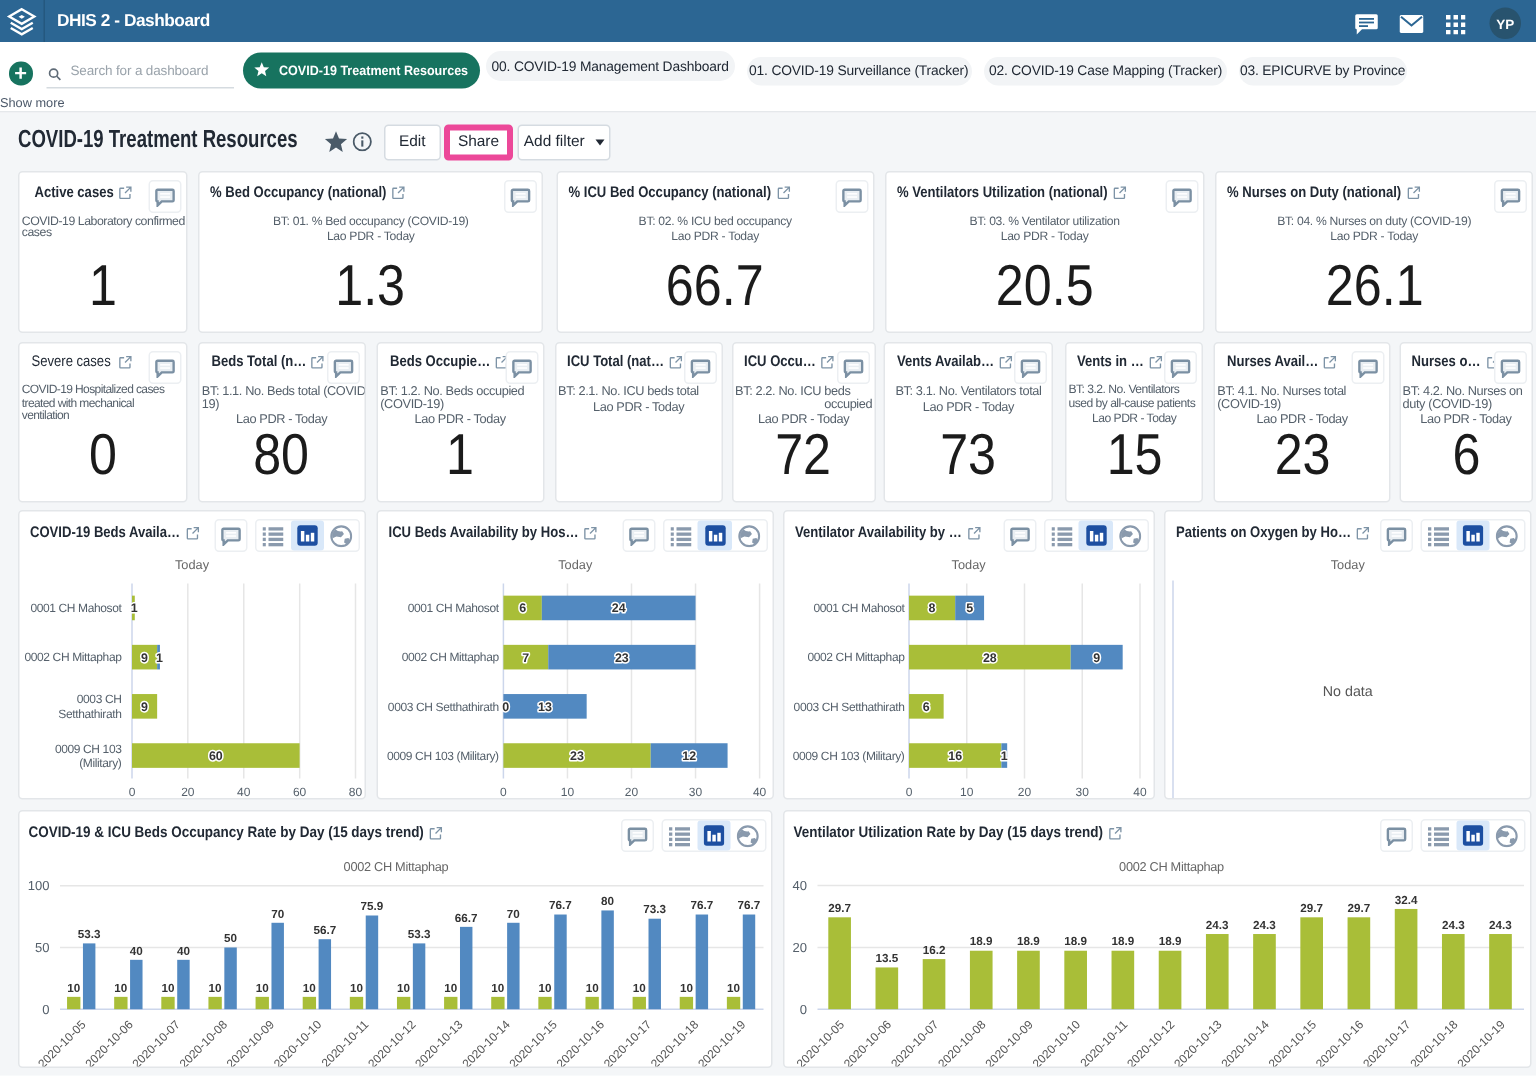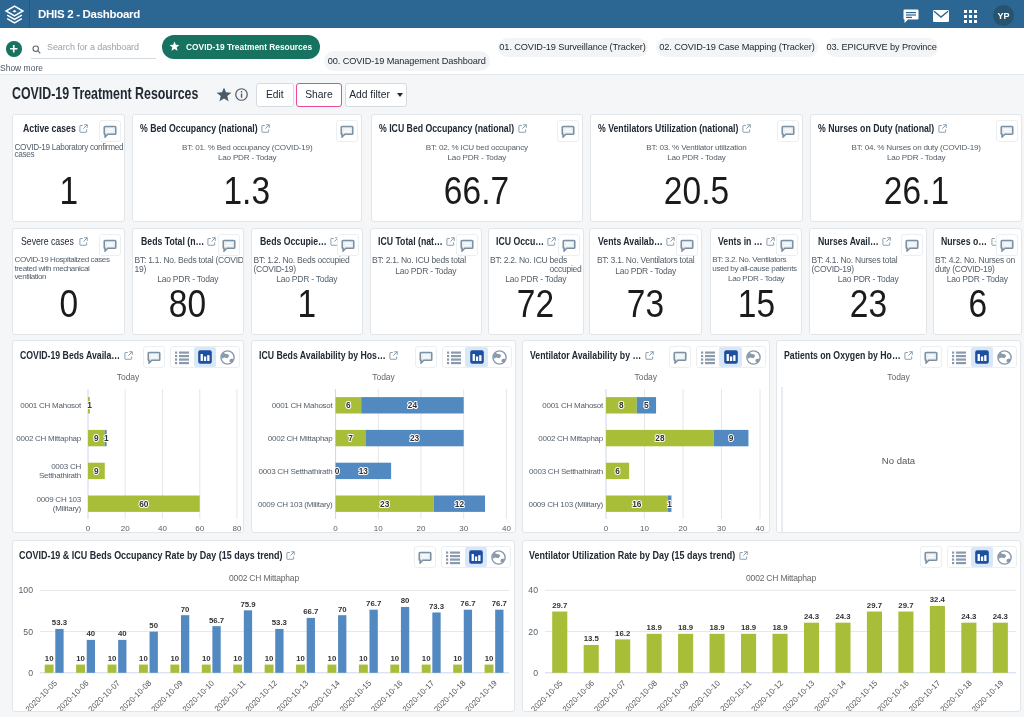--- a/index.html
+++ b/index.html
@@ -50,37 +50,37 @@
         <path d="M7.8 7.8 L11 11" stroke="#5f6b77" stroke-width="1.5"></path>
       </svg>
       <div style="position:absolute;left:47px;top:8px;height:22px;line-height:22px;font-size:9px;letter-spacing:-0.1px;color:#9aa3ab">Search for a dashboard</div>
       <div style="position:absolute;left:31px;top:30px;width:125px;height:1px;background:#d5dbe0"></div>
       <div style="position:absolute;left:161.5px;top:6.5px;width:158px;height:24px;border-radius:12px;background:#17735f;display:flex;align-items:center;overflow:hidden">
         <svg style="margin-left:7px;flex:none" width="11" height="11" viewBox="0 0 12 12">
           <path d="M6 0.6 L7.5 4.1 L11.4 4.4 L8.4 6.9 L9.3 10.7 L6 8.6 L2.7 10.7 L3.6 6.9 L0.6 4.4 L4.5 4.1 Z" fill="#fff"></path>
         </svg>
         <span style="margin-left:6px;font-size:9px;font-weight:bold;color:#fff;white-space:nowrap;display:inline-block;transform:scaleX(0.93);transform-origin:0 50%">COVID-19 Treatment Resources</span>
       </div>
-      <div style="position:absolute;left:323.5px;top:23px;width:166.5px;height:19.5px;border-radius:10px;background:#f2f4f6;display:flex;align-items:center;justify-content:center;font-size:9.2px;letter-spacing:-0.1px;color:#212934;white-space:nowrap">00. COVID-19 Management Dashboard</div>
+      <div style="position:absolute;left:323.5px;top:6px;width:166.5px;height:19.5px;border-radius:10px;background:#f2f4f6;display:flex;align-items:center;justify-content:center;font-size:9.2px;letter-spacing:-0.1px;color:#212934;white-space:nowrap">00. COVID-19 Management Dashboard</div>
       <div style="position:absolute;left:497.5px;top:9.5px;width:150px;height:19.5px;border-radius:10px;background:#f2f4f6;display:flex;align-items:center;justify-content:center;font-size:9.2px;letter-spacing:-0.1px;color:#212934;white-space:nowrap">01. COVID-19 Surveillance (Tracker)</div>
       <div style="position:absolute;left:656px;top:9.5px;width:162px;height:19.5px;border-radius:10px;background:#f2f4f6;display:flex;align-items:center;justify-content:center;font-size:9.2px;letter-spacing:-0.1px;color:#212934;white-space:nowrap">02. COVID-19 Case Mapping (Tracker)</div>
       <div style="position:absolute;left:825.5px;top:9.5px;width:112.5px;height:19.5px;border-radius:10px;background:#f2f4f6;display:flex;align-items:center;justify-content:center;font-size:9.2px;letter-spacing:-0.1px;color:#212934;white-space:nowrap">03. EPICURVE by Province</div>
       <div style="position:absolute;left:0;width:1024px;top:34.5px;height:10px;font-size:8.5px;color:#4a5768;line-height:10px">Show more</div>
     </div>
 <div style="position:absolute;left:12px;top:83.5px;font-size:16.5px;font-weight:bold;color:#212934;line-height:19px;white-space:nowrap"><span style="display:inline-block;transform:scaleX(0.75);transform-origin:0 50%">COVID-19 Treatment Resources</span></div>
     <svg style="position:absolute;left:216px;top:87px" width="16" height="15" viewBox="0 0 16 15">
       <path d="M8 0.5 L10 5.3 L15.4 5.7 L11.3 9.1 L12.5 14.3 L8 11.4 L3.5 14.3 L4.7 9.1 L0.6 5.7 L6 5.3 Z" fill="#4a5a68"></path>
     </svg>
     <svg style="position:absolute;left:235px;top:88px" width="13" height="13" viewBox="0 0 14 14">
       <circle cx="7" cy="7" r="6.2" fill="none" stroke="#4a5a68" stroke-width="1.3"></circle>
       <rect x="6.3" y="6" width="1.5" height="4.5" fill="#4a5a68"></rect>
       <rect x="6.3" y="3.2" width="1.5" height="1.6" fill="#4a5a68"></rect>
     </svg>
     <div style="position:absolute;left:255.8px;top:82.5px;width:38px;height:24.5px;background:#fff;border:1px solid #d5dbe1;border-radius:3px;display:flex;align-items:center;justify-content:center;font-size:10.3px;color:#212934">Edit</div>
-    <div style="position:absolute;left:296px;top:82.5px;width:46px;height:24.5px;background:#fff;border:1px solid #ec4899;border-radius:3px;display:flex;align-items:center;justify-content:center;font-size:10.3px;color:#212934">Share</div>
+    <div style="position:absolute;left:296px;top:82.5px;width:46px;height:24.5px;background:#fff;border:4px solid #ec4899;border-radius:3px;display:flex;align-items:center;justify-content:center;font-size:10.3px;color:#212934">Share</div>
     <div style="position:absolute;left:345px;top:82.5px;width:62px;height:24.5px;background:#fff;border:1px solid #d5dbe1;border-radius:3px;display:flex;align-items:center;justify-content:center;font-size:10.3px;color:#212934">Add filter<span style="margin-left:7px;width:0;height:0;border-left:3.5px solid transparent;border-right:3.5px solid transparent;border-top:4px solid #212934;display:inline-block"></span></div>
 <div class="card" style="left:12px;top:114px;width:112.5px;height:108px">
       <div style="position:absolute;left:9.5px;top:8px;font-size:10.2px;font-weight:bold;color:#212934;white-space:nowrap;line-height:11px"><span style="display:inline-block;transform:scaleX(0.855);transform-origin:0 50%">Active cases</span></div>
       <svg style="position:absolute;left:65.8px;top:9.0px" width="9" height="9" viewBox="0 0 12 12">
         <path d="M10.2 7.2 V10.4 Q10.2 11 9.6 11 H1.8 Q1.2 11 1.2 10.4 V2.6 Q1.2 2 1.8 2 H5" fill="none" stroke="#7d93a6" stroke-width="1.2"></path>
         <path d="M6.8 1 H11 V5.2 M11 1 L5.8 6.2" fill="none" stroke="#7d93a6" stroke-width="1.2"></path>
       </svg>
       <div style="position:absolute;right:3px;top:5px;width:22px;height:22px;border:1px solid #eceff2;border-radius:3px;display:flex;align-items:center;justify-content:center;background:#fff">
         <svg width="14" height="13" viewBox="0 0 15 14">
           <path d="M2.2 1.6 h10.6 q0.9 0 0.9 0.9 v6.6 q0 0.9 -0.9 0.9 h-7.6 l-3 2.9 v-2.9 h0 q-0.9 0 -0.9-0.9 v-6.6 q0-0.9 0.9-0.9z" fill="#e9eef2" stroke="#7b90a3" stroke-width="1.7"></path>

